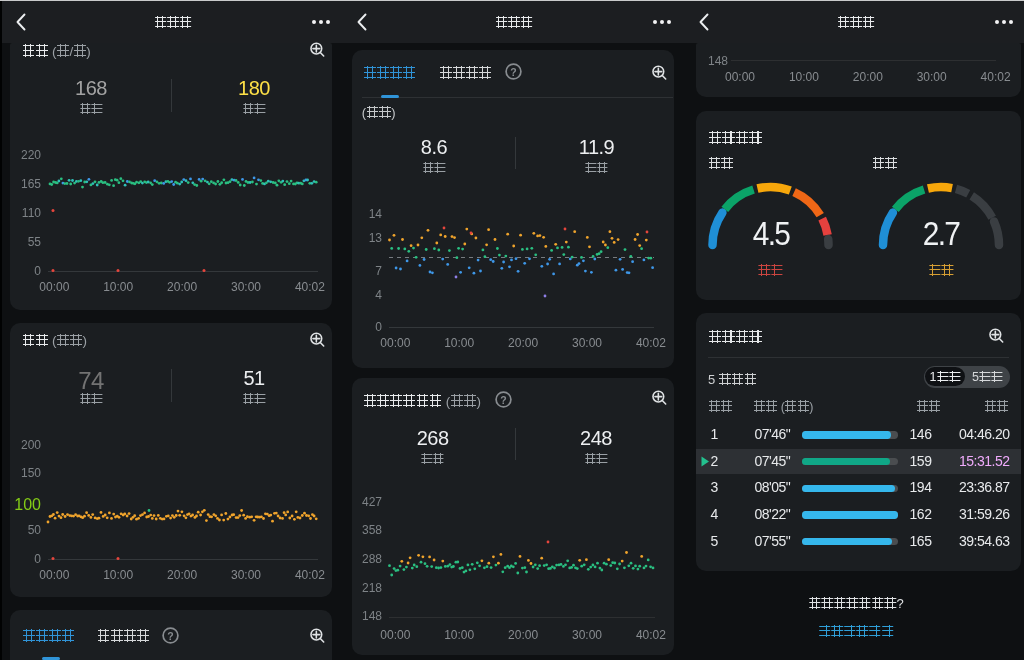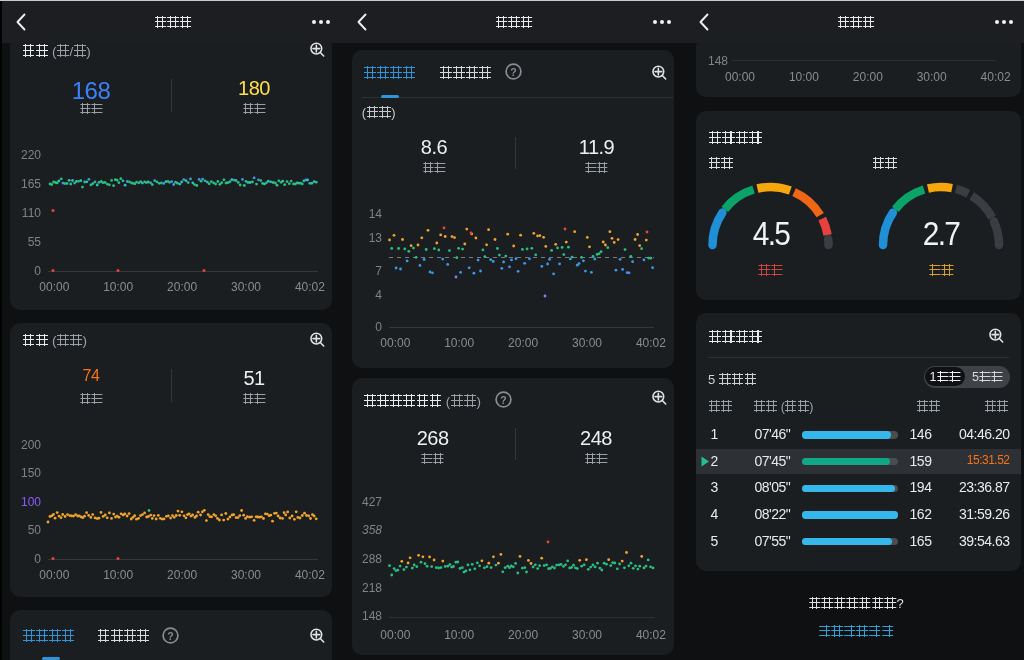--- a/index.html
+++ b/index.html
@@ -30,21 +30,21 @@
       <circle cx="10" cy="3" r="2" fill="#f2f3f4"></circle>
       <circle cx="17" cy="3" r="2" fill="#f2f3f4"></circle>
     </svg>
 <div class="card" style="left:10px;top:43px;width:322px;height:267px;border-radius:2px 2px 10px 10px"></div>
 <div class="t" style="top:43.5px;font-size:13.5px;color:#e9ebed;left:22px;"><i class="c"></i><i class="c"></i> <span style="color:#9ba0a5">(<i class="c"></i>/<i class="c"></i>)</span></div>
 <svg class="i" style="left:309.0px;top:41.5px" width="16" height="16" viewBox="0 0 17 17" fill="none" stroke="#dfe2e4" stroke-width="1.7" stroke-linecap="round">
       <circle cx="7.8" cy="7" r="5.7"></circle>
       <path d="M7.8 3.4v7.2M4.2 7h7.2"></path>
       <path d="M12 11.2L15.6 14.9"></path>
     </svg>
-<div class="t" style="top:75.5px;font-size:24px;color:#3b82f6;left:91px;transform:translateX(-50%);letter-spacing:-0.5px">168</div>
+<div class="t" style="top:75.5px;font-size:20px;color:#a3a3a3;left:91px;transform:translateX(-50%);letter-spacing:-0.5px">168</div>
 <div class="t" style="top:102.5px;font-size:12px;color:#9aa0a5;left:91px;transform:translateX(-50%);"><i class="c"></i><i class="c"></i></div>
 <div class="b" style="left:170.5px;top:79px;width:1px;height:33px;background:#34383b;"></div>
 <div class="t" style="top:75.5px;font-size:20px;color:#fde047;left:254px;transform:translateX(-50%);letter-spacing:-0.5px">180</div>
 <div class="t" style="top:102.5px;font-size:12px;color:#9aa0a5;left:254px;transform:translateX(-50%);"><i class="c"></i><i class="c"></i></div>
 <div class="t" style="top:147.5px;font-size:12px;color:#7e8387;right:983px;">220</div>
 <div class="t" style="top:176.5px;font-size:12px;color:#7e8387;right:983px;">165</div>
 <div class="t" style="top:205.5px;font-size:12px;color:#7e8387;right:983px;">110</div>
 <div class="t" style="top:234.5px;font-size:12px;color:#7e8387;right:983px;">55</div>
 <div class="t" style="top:263.5px;font-size:12px;color:#7e8387;right:983px;">0</div>
 <div class="b" style="left:48px;top:270.5px;width:270px;height:1px;background:#34383b;"></div>
@@ -192,28 +192,28 @@
 <div class="t" style="top:279.5px;font-size:12px;color:#888c90;left:182.1px;transform:translateX(-50%);">20:00</div>
 <div class="t" style="top:279.5px;font-size:12px;color:#888c90;left:246.0px;transform:translateX(-50%);">30:00</div>
 <div class="t" style="top:279.5px;font-size:12px;color:#888c90;left:309.9px;transform:translateX(-50%);">40:02</div>
 <div class="card" style="left:10px;top:322.5px;width:322px;height:274.5px;border-radius:10px"></div>
 <div class="t" style="top:333px;font-size:13.5px;color:#e9ebed;left:22px;"><i class="c"></i><i class="c"></i> <span style="color:#9ba0a5">(<i class="c"></i><i class="c"></i>)</span></div>
 <svg class="i" style="left:309.0px;top:331.5px" width="16" height="16" viewBox="0 0 17 17" fill="none" stroke="#dfe2e4" stroke-width="1.7" stroke-linecap="round">
       <circle cx="7.8" cy="7" r="5.7"></circle>
       <path d="M7.8 3.4v7.2M4.2 7h7.2"></path>
       <path d="M12 11.2L15.6 14.9"></path>
     </svg>
-<div class="t" style="top:366px;font-size:16px;color:#f97316;left:91px;transform:translateX(-50%);letter-spacing:-0.5px">74</div>
+<div class="t" style="top:366px;font-size:24px;color:#737373;left:91px;transform:translateX(-50%);letter-spacing:-0.5px">74</div>
 <div class="t" style="top:392.5px;font-size:12px;color:#9aa0a5;left:91px;transform:translateX(-50%);"><i class="c"></i><i class="c"></i></div>
 <div class="b" style="left:170.5px;top:369px;width:1px;height:33px;background:#34383b;"></div>
 <div class="t" style="top:366px;font-size:20px;color:#edeff1;left:254px;transform:translateX(-50%);letter-spacing:-0.5px">51</div>
 <div class="t" style="top:392.5px;font-size:12px;color:#9aa0a5;left:254px;transform:translateX(-50%);"><i class="c"></i><i class="c"></i></div>
 <div class="t" style="top:437.5px;font-size:12px;color:#7e8387;right:983px;">200</div>
 <div class="t" style="top:466.0px;font-size:12px;color:#7e8387;right:983px;margin-left:46px;">150</div>
-<div class="t" style="top:494.5px;font-size:12px;color:#8b5cf6;right:983px;">100</div>
+<div class="t" style="top:494.5px;font-size:16px;color:#84cc16;right:983px;">100</div>
 <div class="t" style="top:523.0px;font-size:12px;color:#7e8387;right:983px;">50</div>
 <div class="t" style="top:551.5px;font-size:12px;color:#7e8387;right:983px;">0</div>
 <div class="b" style="left:48px;top:558.5px;width:270px;height:1px;background:#34383b;"></div>
 <svg class="i" style="left:44px;top:440px" width="280" height="125">
       <circle cx="4.0" cy="82.0" r="1.4" fill="#f0a42c"></circle>
       <circle cx="6.0" cy="76.5" r="1.4" fill="#f0a42c"></circle>
       <circle cx="7.7" cy="75.9" r="1.4" fill="#f0a42c"></circle>
       <circle cx="9.4" cy="74.5" r="1.4" fill="#f0a42c"></circle>
       <circle cx="11.1" cy="78.2" r="1.4" fill="#f0a42c"></circle>
       <circle cx="13.2" cy="72.6" r="1.4" fill="#f0a42c"></circle>
@@ -555,21 +555,21 @@
       <circle cx="7.8" cy="7" r="5.7"></circle>
       <path d="M7.8 3.4v7.2M4.2 7h7.2"></path>
       <path d="M12 11.2L15.6 14.9"></path>
     </svg>
 <div class="t" style="top:425.5px;font-size:20px;color:#edeff1;left:432.7px;transform:translateX(-50%);letter-spacing:-0.5px">268</div>
 <div class="t" style="top:452.5px;font-size:12px;color:#9aa0a5;left:432.7px;transform:translateX(-50%);"><i class="c"></i><i class="c"></i></div>
 <div class="b" style="left:514.5px;top:428px;width:1px;height:32px;background:#34383b;"></div>
 <div class="t" style="top:425.5px;font-size:20px;color:#edeff1;left:596px;transform:translateX(-50%);letter-spacing:-0.5px">248</div>
 <div class="t" style="top:452.5px;font-size:12px;color:#9aa0a5;left:596px;transform:translateX(-50%);"><i class="c"></i><i class="c"></i></div>
 <div class="t" style="top:494.5px;font-size:12px;color:#7e8387;right:642px;">427</div>
-<div class="t" style="top:523.2px;font-size:12px;color:#7e8387;right:642px;font-style:italic;">358</div>
+<div class="t" style="top:523.2px;font-size:12px;color:#7e8387;right:642px;">358</div>
 <div class="t" style="top:551.9px;font-size:12px;color:#7e8387;right:642px;">288</div>
 <div class="t" style="top:580.6px;font-size:12px;color:#7e8387;right:642px;">218</div>
 <div class="t" style="top:609.3px;font-size:12px;color:#7e8387;right:642px;">148</div>
 <div class="b" style="left:389px;top:616.5px;width:265.5px;height:1px;background:#2d2f31;"></div>
 <svg class="i" style="left:385px;top:495px" width="275" height="130">
       <circle cx="4.5" cy="70.7" r="1.4" fill="#2abf81"></circle>
       <circle cx="6.7" cy="80.0" r="1.4" fill="#2abf81"></circle>
       <circle cx="9.1" cy="73.6" r="1.4" fill="#2abf81"></circle>
       <circle cx="10.9" cy="75.6" r="1.4" fill="#2abf81"></circle>
       <circle cx="12.8" cy="75.2" r="1.4" fill="#2abf81"></circle>
@@ -761,21 +761,21 @@
 <div class="t" style="top:426.0px;font-size:14px;color:#e8eaec;right:14.5px;letter-spacing:-0.5px">04:46.20</div>
 <div class="b" style="left:695.5px;top:448.54999999999995px;width:325px;height:25.2px;background:#2d3034;"></div>
 <svg class="i" style="left:700.5px;top:456.45px" width="9" height="11" viewBox="0 0 9 11">
       <path d="M0.5 0.5L8 5.5L0.5 10.5Z" fill="#23c08e"></path>
     </svg>
 <div class="t" style="top:452.65px;font-size:14px;color:#e8eaec;left:714.5px;transform:translateX(-50%);">2</div>
 <div class="t" style="top:452.65px;font-size:14px;color:#e8eaec;left:754.5px;letter-spacing:-0.5px">07'45"</div>
 <div class="b" style="left:802.3px;top:457.95px;width:95.5px;height:7.4px;background:#4a4d50;border-radius:3.7px"></div>
 <div class="b" style="left:802.3px;top:457.95px;width:88.0px;height:7.4px;background:#10a787;border-radius:3.7px"></div>
 <div class="t" style="top:452.65px;font-size:14px;color:#e8eaec;left:920.5px;transform:translateX(-50%);letter-spacing:-0.5px">159</div>
-<div class="t" style="top:452.65px;font-size:12px;color:#f97316;right:14.5px;letter-spacing:-0.5px">15:31.52</div>
+<div class="t" style="top:452.65px;font-size:14px;color:#f0abfc;right:14.5px;letter-spacing:-0.5px">15:31.52</div>
 <div class="t" style="top:479.3px;font-size:14px;color:#e8eaec;left:714.5px;transform:translateX(-50%);">3</div>
 <div class="t" style="top:479.3px;font-size:14px;color:#e8eaec;left:754.5px;letter-spacing:-0.5px">08'05"</div>
 <div class="b" style="left:802.3px;top:484.6px;width:95.5px;height:7.4px;background:#4a4d50;border-radius:3.7px"></div>
 <div class="b" style="left:802.3px;top:484.6px;width:93.0px;height:7.4px;background:#35b7ec;border-radius:3.7px"></div>
 <div class="t" style="top:479.3px;font-size:14px;color:#e8eaec;left:920.5px;transform:translateX(-50%);letter-spacing:-0.5px">194</div>
 <div class="t" style="top:479.3px;font-size:14px;color:#e8eaec;right:14.5px;letter-spacing:-0.5px">23:36.87</div>
 <div class="t" style="top:505.94999999999993px;font-size:14px;color:#e8eaec;left:714.5px;transform:translateX(-50%);">4</div>
 <div class="t" style="top:505.94999999999993px;font-size:14px;color:#e8eaec;left:754.5px;letter-spacing:-0.5px">08'22"</div>
 <div class="b" style="left:802.3px;top:511.24999999999994px;width:95.5px;height:7.4px;background:#4a4d50;border-radius:3.7px"></div>
 <div class="b" style="left:802.3px;top:511.24999999999994px;width:95.5px;height:7.4px;background:#35b7ec;border-radius:3.7px"></div>

